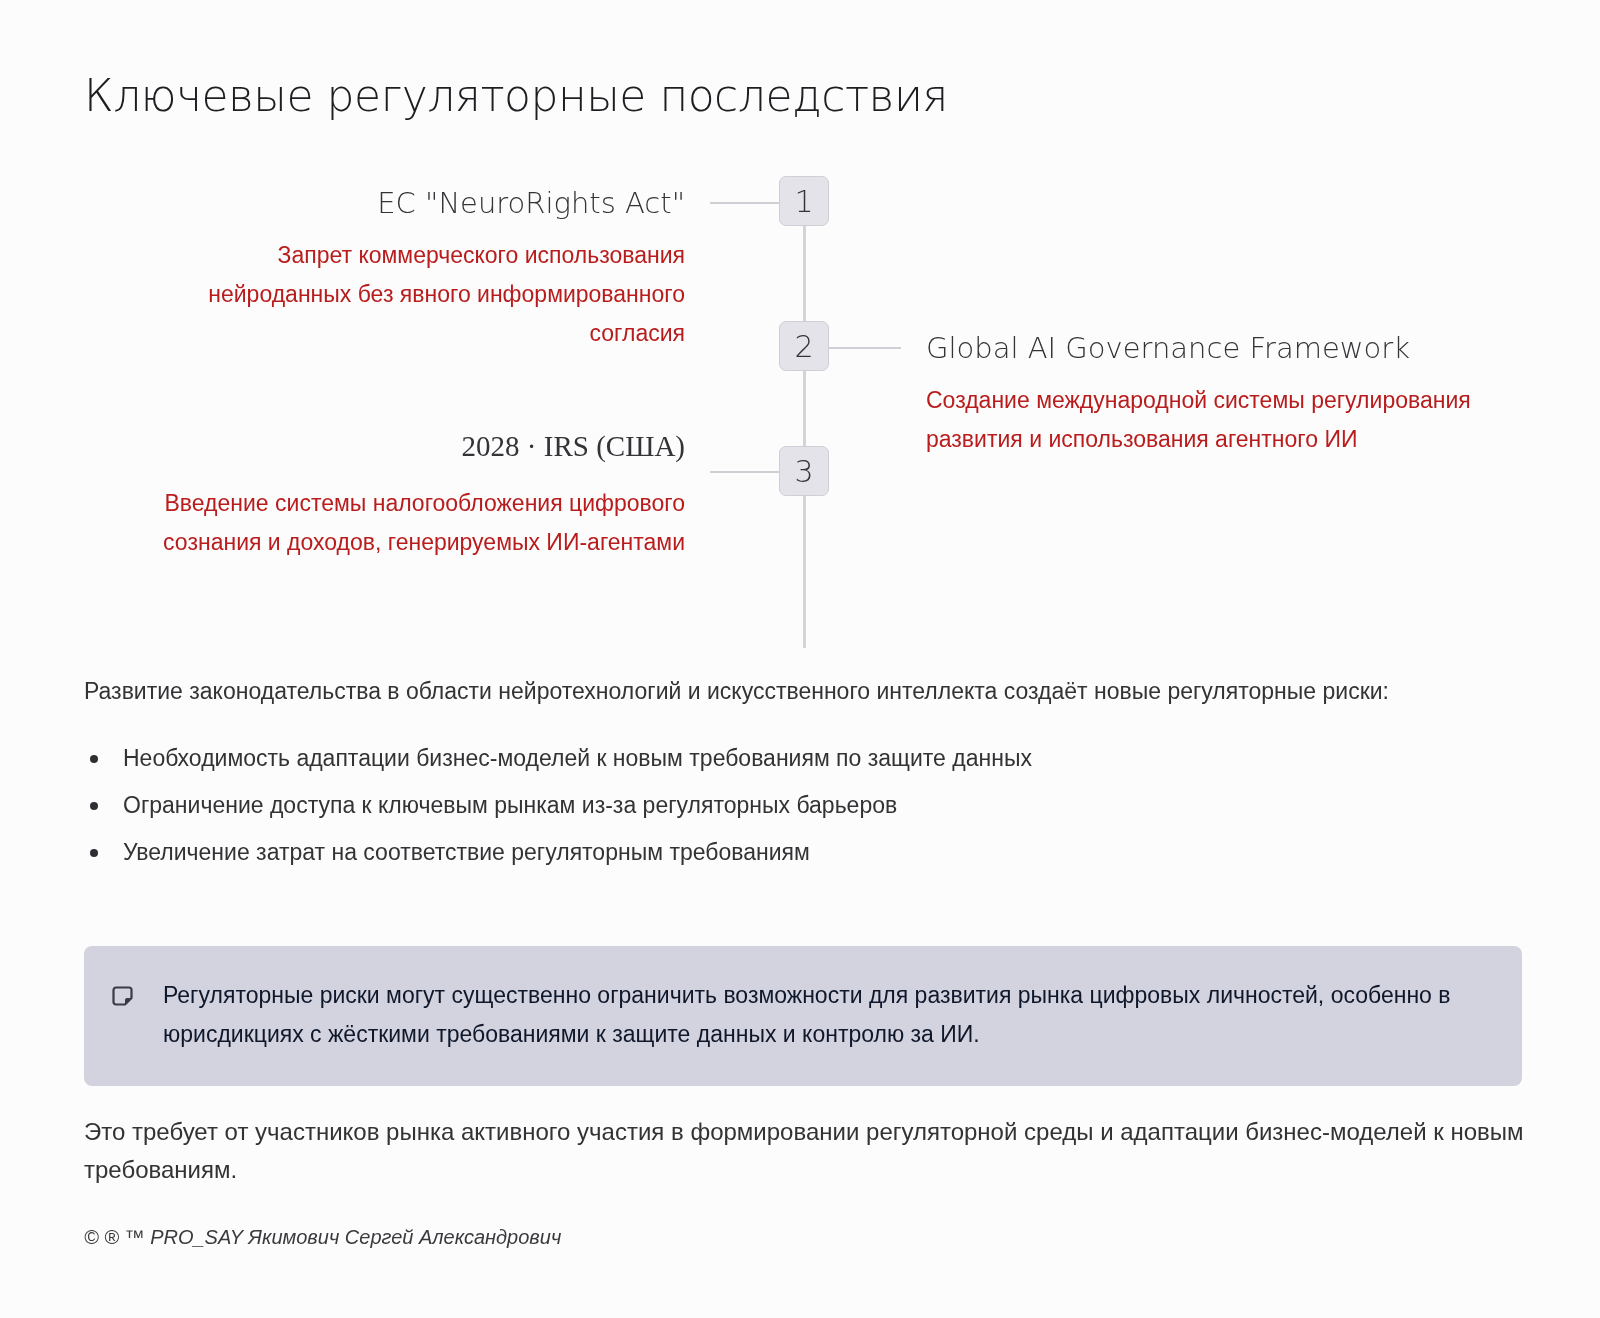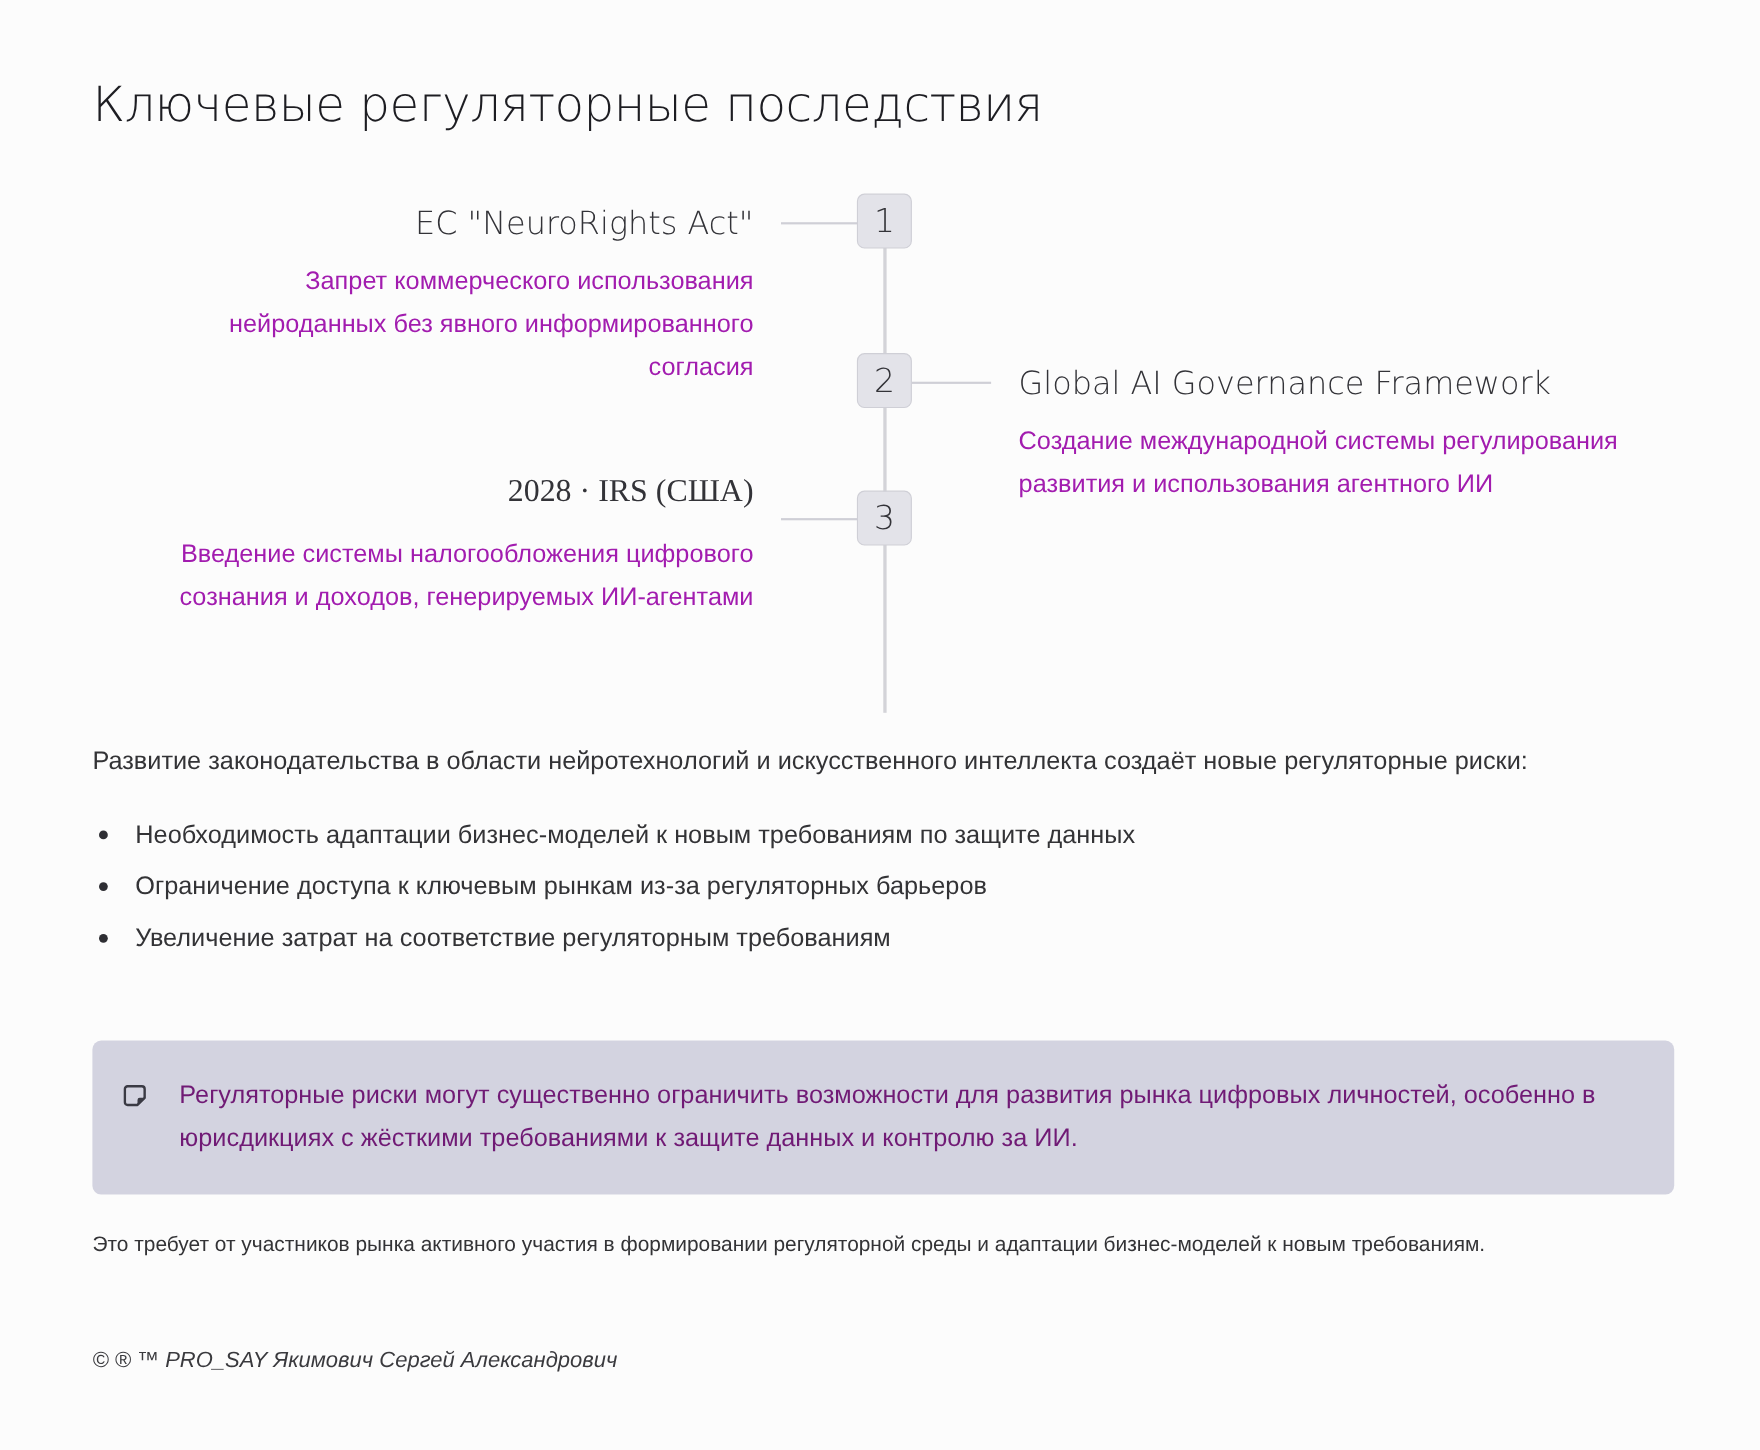--- a/index.html
+++ b/index.html
@@ -72,21 +72,21 @@
       font-weight: 300;
       font-size: 29px;
       color: #333338;
       white-space: nowrap;
       line-height: 40px;
     }
     .tl-desc {
       position: absolute;
       font-size: 23px;
       line-height: 39px;
-      color: #a21caf;
+      color: #b91c1c;
     }
     .left .tl-title, .left .tl-desc { text-align: right; }
 
     
     .intro {
       position: absolute;
       left: 84px;
       top: 673px;
       margin: 0;
       font-size: 23px;
@@ -138,30 +138,30 @@
       width: 22px;
       height: 22px;
     }
     .callout-text {
       position: absolute;
       left: 79px;
       top: 30px;
       width: 1320px;
       font-size: 23px;
       line-height: 39px;
-      color: #701a75;
+      color: #0f172a;
     }
 
     .closing {
       position: absolute;
       left: 84px;
       top: 1113px;
       width: 1440px;
       margin: 0;
-      font-size: 19px;
+      font-size: 24px;
       line-height: 38px;
       color: #333336;
     }
     .copyright {
       position: absolute;
       left: 84px;
       top: 1219px;
       margin: 0;
       font-size: 20px;
       font-style: italic;

